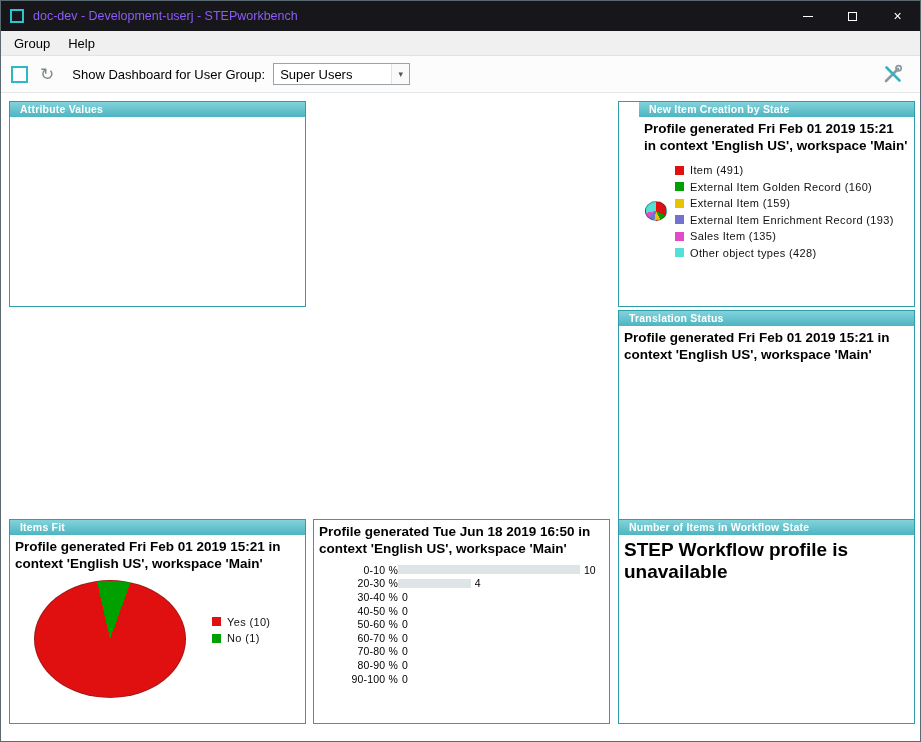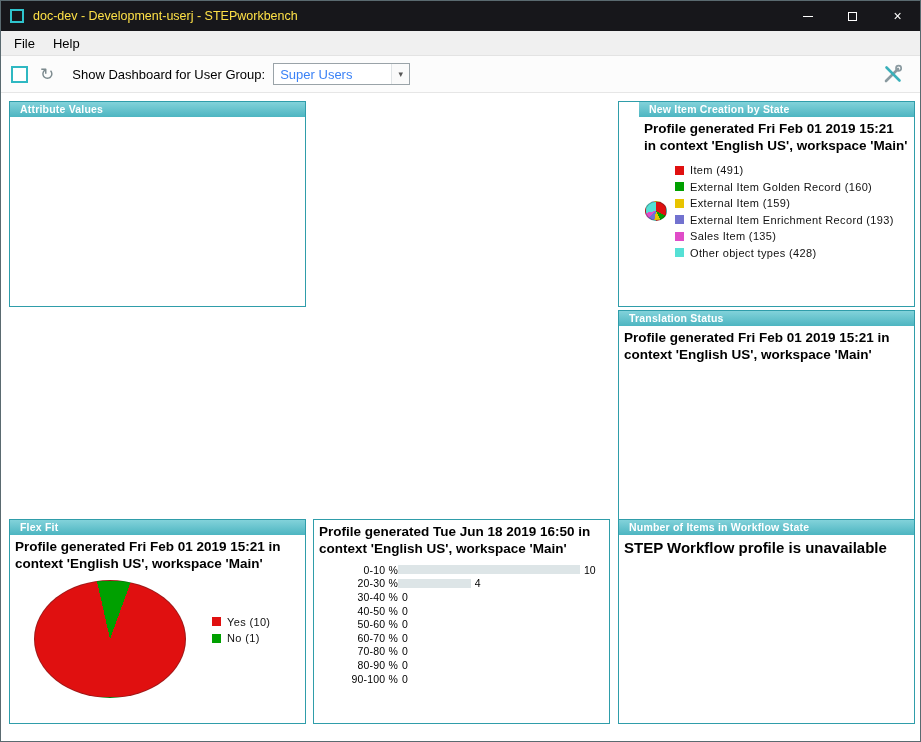--- a/index.html
+++ b/index.html
@@ -2,53 +2,53 @@
 <html><head>
 <meta charset="utf-8">
 <style>
   * { margin:0; padding:0; box-sizing:border-box; }
   html,body { width:921px; height:742px; background:#cfd4d8; font-family:"Liberation Sans","DejaVu Sans",sans-serif; }
   .window { position:relative; width:921px; height:742px; background:#ffffff; border:1px solid #5a6a70; overflow:hidden; }
 
   
   .titlebar { height:30px; background:#17171b; display:flex; align-items:center; color:#fff; }
   .app-icon { width:14px; height:14px; border:2px solid #2fc4cd; margin:0 9px 0 9px; background:transparent; }
-  .title-text { font-size:12.5px; color:#fde047; }
+  .title-text { font-size:12.5px; color:#8b5cf6; }
   .win-controls { margin-left:auto; display:flex; height:30px; }
   .win-btn { width:45px; height:30px; display:flex; align-items:center; justify-content:center; color:#fff; font-size:14px; cursor:default; }
   .win-btn.min span { display:block; width:10px; border-top:1px solid #fff; }
   .win-btn.max span { display:block; width:9px; height:9px; border:1px solid #fff; }
 
   
   .menubar { height:25px; background:#f0f0f0; display:flex; align-items:center; padding-left:4px; border-bottom:1px solid #e3e3e3; }
   .menu-item { font-size:13px; color:#000; padding:3px 9px; }
 
   
   .toolbar { height:37px; background:#fcfcfc; display:flex; align-items:center; border-bottom:1px solid #e6e6e6; }
   .tb-check { width:17px; height:17px; border:2px solid #2fb8c2; background:#fff; margin-left:10px; }
   .tb-refresh { font-size:17px; color:#7c8a8e; margin-left:12px; line-height:1; }
   .tb-label { font-size:13px; color:#000; margin-left:18px; }
   .tb-dropdown { margin-left:8px; width:137px; height:22px; border:1px solid #9aa3a8; background:#fff; display:flex; align-items:center; }
-  .tb-dropdown .val { flex:1; font-size:13px; padding-left:6px; color:#3b82f6; white-space:nowrap; overflow:hidden; }
+  .tb-dropdown .val { flex:1; font-size:13px; padding-left:6px; color:#000000; white-space:nowrap; overflow:hidden; }
   .tb-dropdown .arrow { width:18px; height:100%; display:flex; align-items:center; justify-content:center; font-size:9px; color:#555; border-left:1px solid #e0e4e6; background:#fafafa; }
   .tb-tools { margin-left:auto; margin-right:16px; width:22px; height:22px; }
 
   
   .panel { position:absolute; width:297px; border:1px solid #2f9daa; background:#fff; }
   .panel-header { height:15px; background:linear-gradient(#82d2da,#4db5c1); color:#fff; font-weight:bold; font-size:10.5px; line-height:15px; padding-left:10px; letter-spacing:.2px; }
   .panel-body { position:relative; height:calc(100% - 15px); background:#fff; overflow:hidden; }
   #panel-attr     { left:8px;   top:100px; height:206px; }
   #panel-newitem  { left:617px; top:100px; height:206px;padding-left:20px; }
   #panel-trans    { left:617px; top:309px; height:246px; }
   #panel-flex     { left:8px;   top:518px; height:205px; }
   #panel-metric   { left:312px; top:518px; height:205px; }
   #panel-workflow { left:617px; top:518px; height:205px; }
 
   .profile { font-weight:bold; font-size:13.5px; line-height:17px; color:#000; padding:3px 5px 0 5px; }
-  .unavailable { font-weight:bold; font-size:15px; color:#000; padding:4px 5px 0 5px; }
+  .unavailable { font-weight:bold; font-size:19px; color:#000; padding:4px 5px 0 5px; }
 
   
   .legend { display:flex; flex-direction:column; gap:4.5px; }
   .legend-row { display:flex; align-items:center; }
   .swatch { width:9px; height:9px; margin-right:6px; flex:none; }
   .legend-text { font-size:11px; letter-spacing:.35px; color:#111; white-space:nowrap; }
 
   
   .pie { border-radius:50%; border:1px solid rgba(40,40,40,.35); flex:none; }
   .pie-small { width:22px; height:20px; }
@@ -82,21 +82,21 @@
           <span></span>
         </div>
       <div class="win-btn max">
           <span></span>
         </div>
       <div class="win-btn close">×</div>
     </div>
   </div>
 
   <div class="menubar">
-    <div class="menu-item">File</div>
+    <div class="menu-item">Group</div>
     <div class="menu-item">Help</div>
   </div>
 
   <div class="toolbar">
     <div class="tb-check"></div>
     <div class="tb-refresh">↻</div>
     <div class="tb-label">Show Dashboard for User Group:</div>
     <div class="tb-dropdown">
       <div class="val">Super Users</div>
       <div class="arrow">▾</div>
@@ -150,21 +150,21 @@
   </div>
 
   <div class="panel" id="panel-trans">
     <div class="panel-header">Translation Status</div>
     <div class="panel-body">
       <div class="profile">Profile generated Fri Feb 01 2019 15:21 in context 'English US', workspace 'Main'</div>
     </div>
   </div>
 
   <div class="panel" id="panel-flex">
-    <div class="panel-header">Flex Fit</div>
+    <div class="panel-header">Items Fit</div>
     <div class="panel-body">
       <div class="profile">Profile generated Fri Feb 01 2019 15:21 in context 'English US', workspace 'Main'</div>
       <div class="ff-charts">
         <div class="pie pie-big" style="background: conic-gradient(from 20deg, rgb(224, 16, 16) 0deg, rgb(224, 16, 16) 327.273deg, rgb(0, 160, 0) 327.273deg, rgb(0, 160, 0) 360deg);"></div>
         <div class="legend">
             <div class="legend-row">
               <span class="swatch" style="background: rgb(224, 16, 16);"></span>
               <span class="legend-text">Yes (10)</span>
             </div>
             <div class="legend-row">

